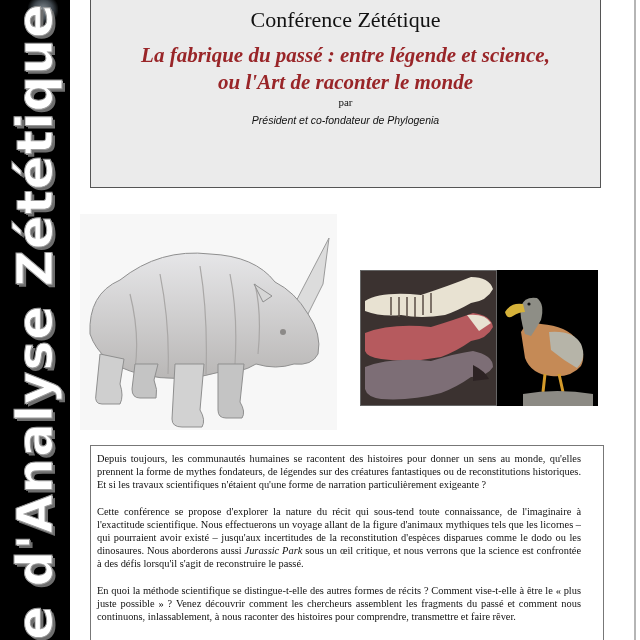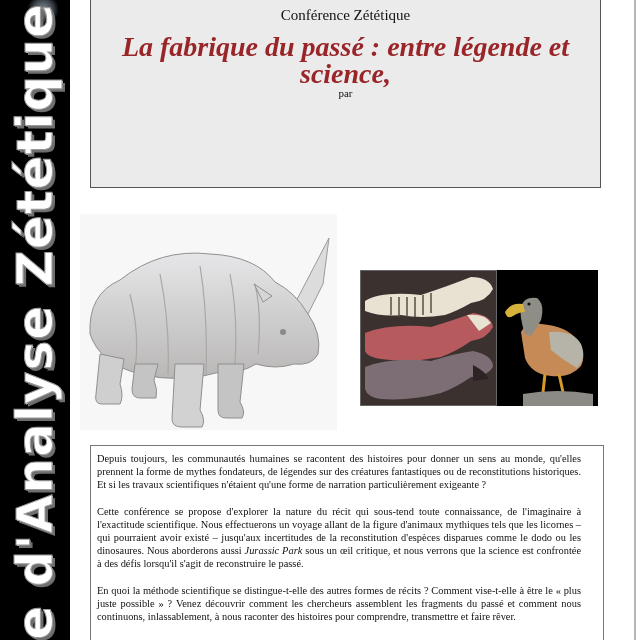--- a/index.html
+++ b/index.html
@@ -8,22 +8,22 @@
   .side-band { position:absolute; left:0; top:0; width:70px; height:640px; background:#000; overflow:hidden; }
   .side-band .smoke { position:absolute; left:28px; top:0; width:30px; height:24px;
      background: radial-gradient(ellipse at 50% 40%, #9aa4ad 0%, #4d565e 45%, rgba(0,0,0,0) 75%); opacity:.85; }
   .side-title { position:absolute; left:35px; top:395px; transform: translate(-50%,-50%) rotate(-90deg);
      white-space:nowrap; font-family:"DejaVu Sans", sans-serif; font-weight:bold; font-size:50px; letter-spacing:1px;
      color:#ffffff; text-shadow: -3px 3px 0 #6e6e6e, -1px 1px 0 #bdbdbd; -webkit-text-stroke:1px #9a9a9a; }
   .right-rule { position:absolute; left:634px; top:0; width:2px; height:640px; background:#b5b5b5; }
 
   .header-box { position:absolute; left:90px; top:-2px; width:511px; height:190px; background:#ebebeb;
      border:1.5px solid #555; box-sizing:border-box; text-align:center; }
-  .conf-label { margin-top:8px; font-size:15px; color:#111; }
-  .talk-title { margin-top:9px; font-size:28px; line-height:27px; font-weight:bold; font-style:italic; color:#992528; }
+  .conf-label { margin-top:8px; font-size:22px; color:#111; }
+  .talk-title { margin-top:9px; font-size:21px; line-height:27px; font-weight:bold; font-style:italic; color:#992528; }
   .by-label { font-size:11px; color:#111; }
   .speaker { margin-top:4px; font-size:19px; font-weight:bold; color:#111; }
   .role { margin-top:6px; font-family:"Liberation Sans", sans-serif; font-style:italic; font-size:10.5px; color:#111; }
 
   .rhino-wrap { position:absolute; left:80px; top:214px; width:257px; height:216px; background:#f7f7f7; overflow:hidden; }
   .dino-wrap { position:absolute; left:360px; top:270px; width:137px; height:136px; background:#3b3230; overflow:hidden; border:1px solid #666; box-sizing:border-box; }
   .dodo-wrap { position:absolute; left:497px; top:270px; width:101px; height:136px; background:#000; overflow:hidden; }
 
   .text-box { position:absolute; left:90px; top:445px; width:514px; height:205px; border:1.5px solid #777; box-sizing:border-box; background:#fff;
      padding:6px 6px 0 6px; font-size:10.4px; line-height:13.2px; color:#111; text-align:justify; }
@@ -36,22 +36,24 @@
 <div class="side-band">
   <div class="smoke"></div>
   <div class="side-title">Cercle d'Analyse Zététique</div>
 </div>
 <div class="right-rule"></div>
 
 <div class="header-box">
   <div class="conf-label">Conférence Zététique</div>
   <div class="talk-title">
     <div>La fabrique du passé : entre légende et science,</div>
+    <div>ou l'Art de raconter le monde</div>
   </div>
   <div class="by-label">par</div>
+  <div class="role">Président et co-fondateur de Phylogenia</div>
 </div>
 
 <div class="rhino-wrap">
   <svg width="257" height="216" viewBox="0 0 257 216">
     <defs>
       <linearGradient id="rg" x1="0" y1="0" x2="0" y2="1">
         <stop offset="0" stop-color="#e6e6e8"></stop>
           <stop offset="1" stop-color="#b9b7b6"></stop>
       </linearGradient>
     </defs>

